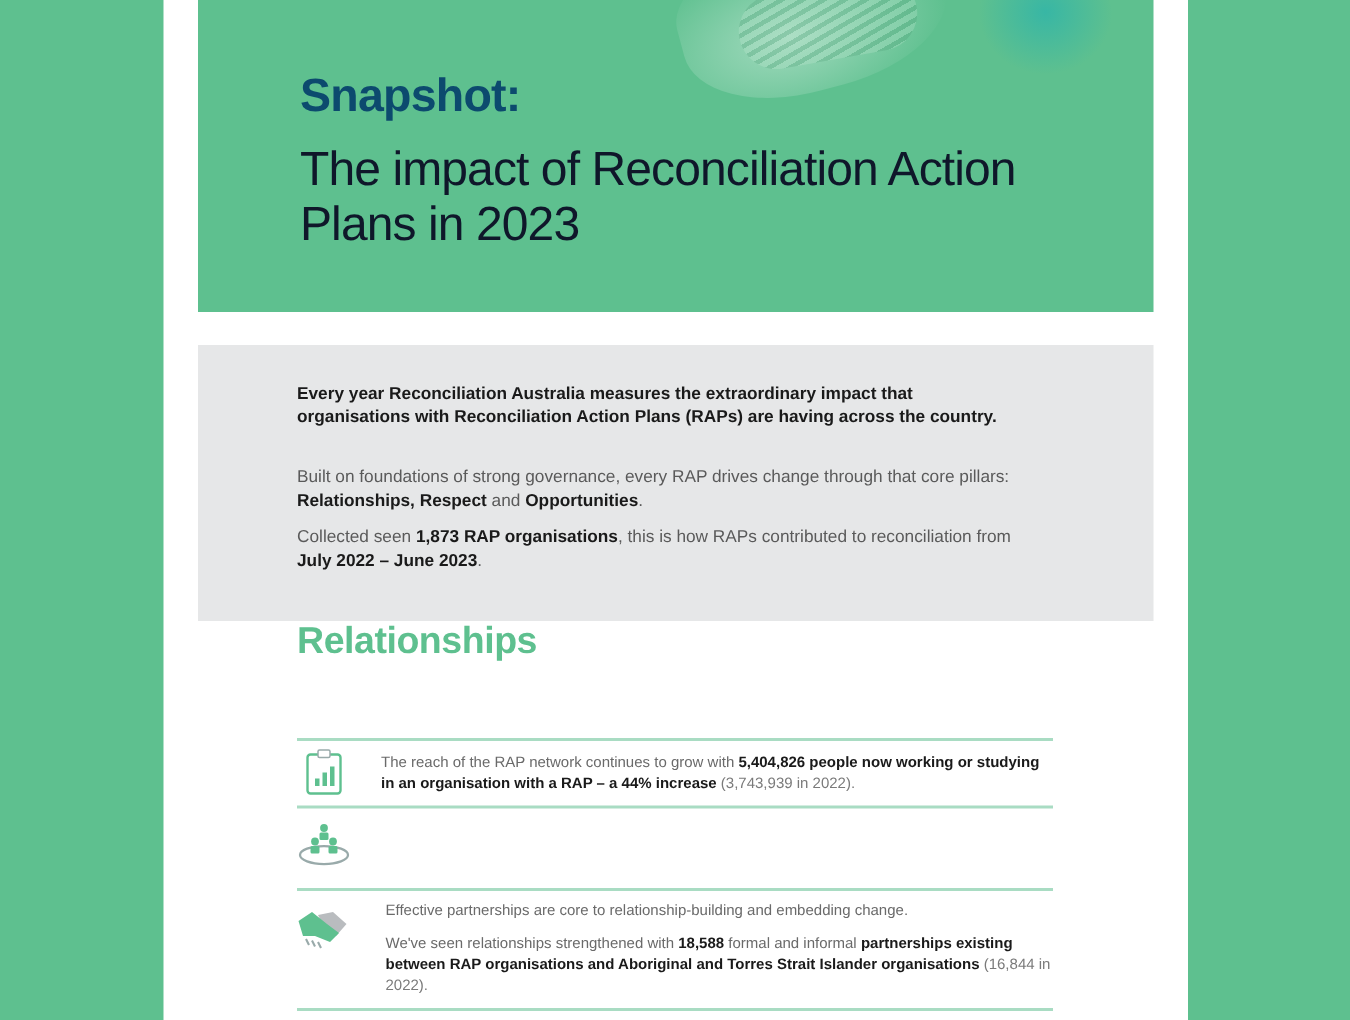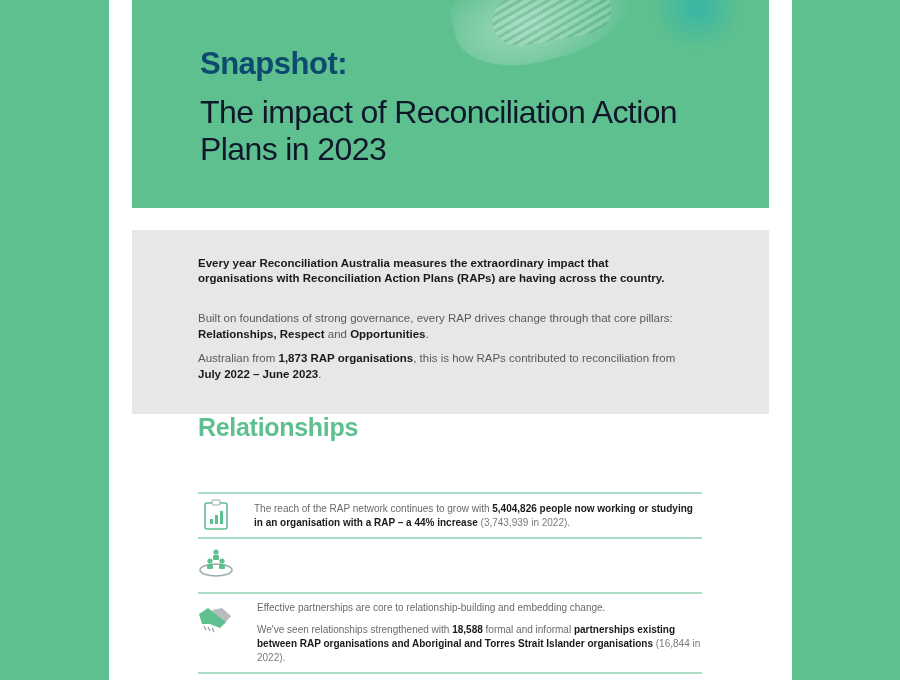--- a/index.html
+++ b/index.html
@@ -91,21 +91,21 @@
     <div class="brush1"></div>
     <div class="brush1-lines"></div>
     <div class="brush2"></div>
     <div class="kicker">Snapshot:</div>
     <div class="title">The impact of Reconciliation Action Plans in 2023</div>
   </div>
 
   <div class="intro">
     <div class="lead">Every year Reconciliation Australia measures the extraordinary impact that organisations with Reconciliation Action Plans (RAPs) are having across the country.</div>
     <div class="p p1"><span>Built on foundations of strong governance, every RAP drives change through that core pillars: </span><b>Relationships, Respect</b><span> and </span><b>Opportunities</b><span>.</span></div>
-    <div class="p p2"><span>Australian from </span><b>1,873 RAP organisations</b><span>, this is how RAPs contributed to reconciliation from </span><b>July 2022 – June 2023</b><span>.</span></div>
+    <div class="p p2"><span>Collected seen </span><b>1,873 RAP organisations</b><span>, this is how RAPs contributed to reconciliation from </span><b>July 2022 – June 2023</b><span>.</span></div>
   </div>
 
   <div class="section-title">Relationships</div>
 
   <div class="divider" style="top:492px"></div>
 
   <div class="stat" style="top:497px; height:40px">
     <svg class="icon" style="left:5px; top:2px; width:26px; height:32px" viewBox="0 0 26 32">
       <rect x="2" y="4" width="22" height="26" rx="2" fill="none" stroke="#5ec08f" stroke-width="1.6"></rect>
       <rect x="9" y="1" width="8" height="5" rx="1" fill="#fff" stroke="#9aa" stroke-width="1"></rect>

